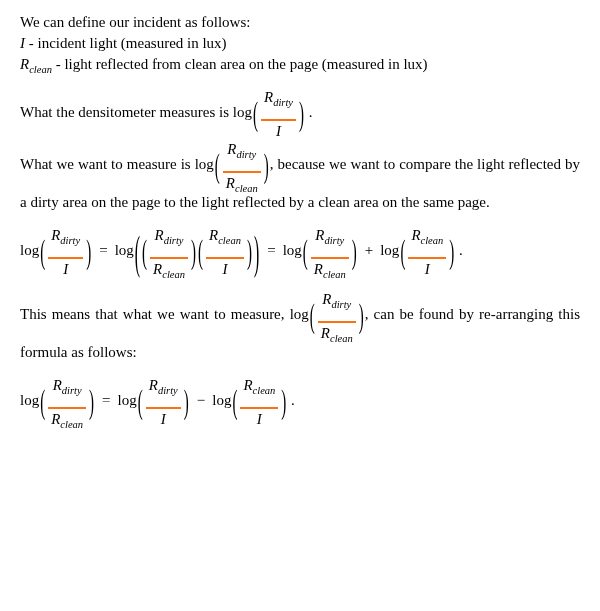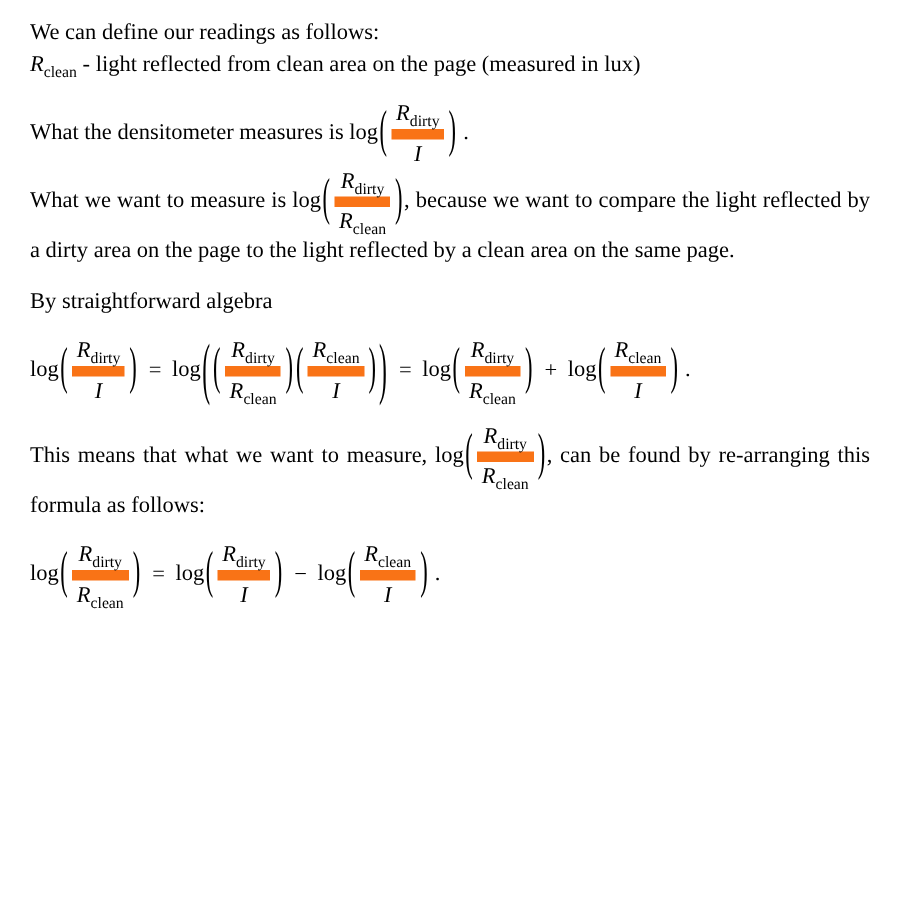--- a/index.html
+++ b/index.html
@@ -18,59 +18,59 @@
   .page {
     padding: 12px 20px 0 20px;
     line-height: 21px;
   }
   .para { margin: 0 0 13px 0; }
   .justify { text-align: justify; }
   .line { display: block; }
 
   
   .mvar { font-style: italic; }
-  sub.msub { font-size: 70%; line-height: 0; margin-top: 22px; }
+  sub.msub { font-size: 70%; font-style: italic; line-height: 0; margin-top: 22px; }
   sup.msup { font-size: 70%; line-height: 0; }
   .mfrac {
     display: inline-block;
     vertical-align: middle;
     text-align: center;
     margin: 0 2px;
   }
   .mnum, .mden { display: block; line-height: 18px; padding: 0 3px; }
-  .mnum { border-bottom: 7px solid #f97316; padding-bottom: 1px; }
+  .mnum { border-bottom: 2px solid #f97316; padding-bottom: 13px; }
   .mden { padding-top: 1px; }
   .mparen {
     display: inline-block;
     vertical-align: middle;
     margin: 0 1px;
     font-weight: 400;
   }
   .mparen.s1 { transform: scaleY(2.3); }
   .mparen.s2 { transform: scaleY(2.9); font-size: 105%; }
   .mop { margin: 0 7px; }
   .equation { margin: 12px 0; white-space: nowrap; }
 </style>
 </head>
 <body>
 
 <div class="page">
 
 
   <div class="para">
-    <span class="line">We can define our readings as follows:</span>
+    <span class="line">We can define our incident as follows:</span>
+    <span class="line"><span class="mvar">I</span> - incident light (measured in lux)</span>
     <span class="line"><span class="mvar">R</span><sub class="msub">clean</sub> - light reflected from clean area on the page (measured in lux)</span>
   </div>
 
   <div class="para">
     <span class="line">What the densitometer measures is log<span class="mparen s1">(</span><span class="mfrac"><span class="mnum"><span class="mvar">R</span><sub class="msub">dirty</sub></span><span class="mden"><span class="mvar">I</span></span></span><span class="mparen s1">)</span>&nbsp;.</span>
     <span class="line justify">What we want to measure is log<span class="mparen s1">(</span><span class="mfrac"><span class="mnum"><span class="mvar">R</span><sub class="msub">dirty</sub></span><span class="mden"><span class="mvar">R</span><sub class="msub">clean</sub></span></span><span class="mparen s1">)</span>, because we want to compare the light reflected by a dirty area on the page to the light reflected by a clean area on the same page.</span>
   </div>
 
-  <p class="para">By straightforward algebra</p>
 
   <div class="equation">log<span class="mparen s1">(</span><span class="mfrac"><span class="mnum"><span class="mvar">R</span><sub class="msub">dirty</sub></span><span class="mden"><span class="mvar">I</span></span></span><span class="mparen s1">)</span><span class="mop">=</span>log<span class="mparen s2">(</span><span class="mparen s1">(</span><span class="mfrac"><span class="mnum"><span class="mvar">R</span><sub class="msub">dirty</sub></span><span class="mden"><span class="mvar">R</span><sub class="msub">clean</sub></span></span><span class="mparen s1">)</span><span class="mparen s1">(</span><span class="mfrac"><span class="mnum"><span class="mvar">R</span><sub class="msub">clean</sub></span><span class="mden"><span class="mvar">I</span></span></span><span class="mparen s1">)</span><span class="mparen s2">)</span><span class="mop">=</span>log<span class="mparen s1">(</span><span class="mfrac"><span class="mnum"><span class="mvar">R</span><sub class="msub">dirty</sub></span><span class="mden"><span class="mvar">R</span><sub class="msub">clean</sub></span></span><span class="mparen s1">)</span><span class="mop">+</span>log<span class="mparen s1">(</span><span class="mfrac"><span class="mnum"><span class="mvar">R</span><sub class="msub">clean</sub></span><span class="mden"><span class="mvar">I</span></span></span><span class="mparen s1">)</span>&nbsp;.</div>
 
   <div class="para justify">This means that what we want to measure, log<span class="mparen s1">(</span><span class="mfrac"><span class="mnum"><span class="mvar">R</span><sub class="msub">dirty</sub></span><span class="mden"><span class="mvar">R</span><sub class="msub">clean</sub></span></span><span class="mparen s1">)</span>, can be found by re-arranging this formula as follows:</div>
 
   <div class="equation">log<span class="mparen s1">(</span><span class="mfrac"><span class="mnum"><span class="mvar">R</span><sub class="msub">dirty</sub></span><span class="mden"><span class="mvar">R</span><sub class="msub">clean</sub></span></span><span class="mparen s1">)</span><span class="mop">=</span>log<span class="mparen s1">(</span><span class="mfrac"><span class="mnum"><span class="mvar">R</span><sub class="msub">dirty</sub></span><span class="mden"><span class="mvar">I</span></span></span><span class="mparen s1">)</span><span class="mop">−</span>log<span class="mparen s1">(</span><span class="mfrac"><span class="mnum"><span class="mvar">R</span><sub class="msub">clean</sub></span><span class="mden"><span class="mvar">I</span></span></span><span class="mparen s1">)</span>&nbsp;.</div>
 
 
 </div>
 

